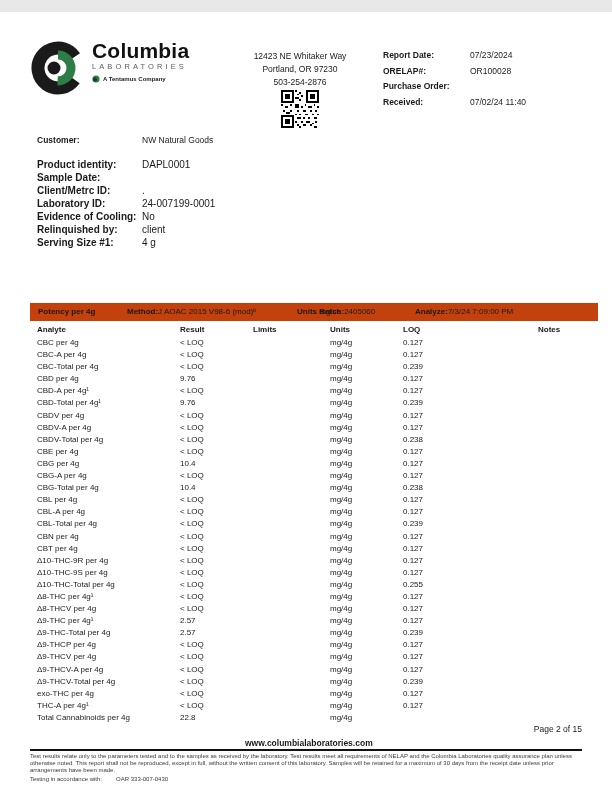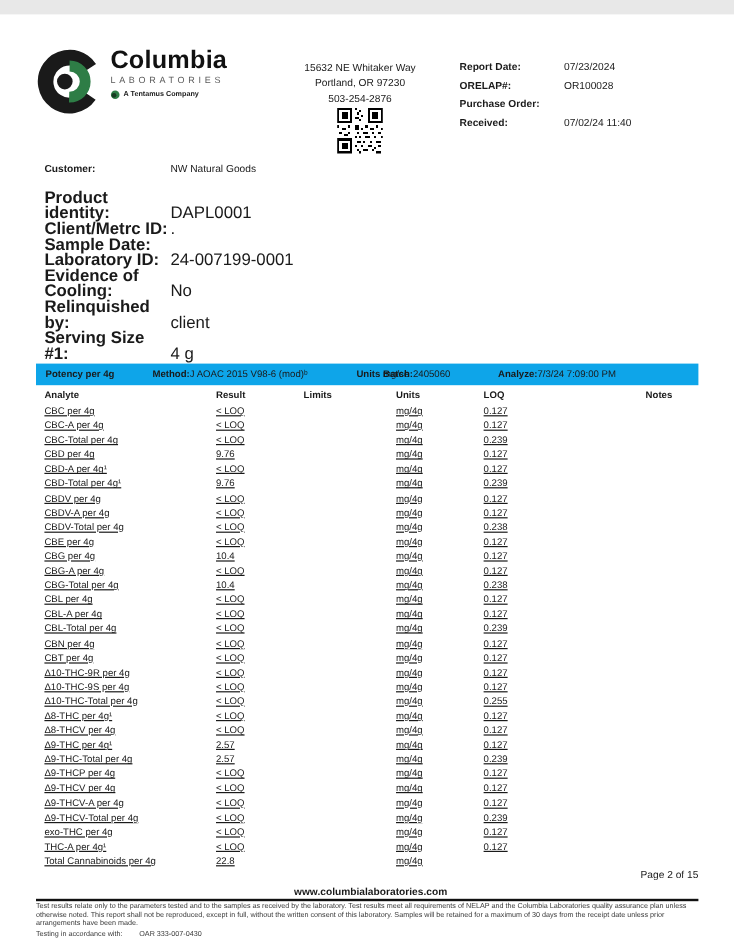--- a/index.html
+++ b/index.html
@@ -14,39 +14,39 @@
   .logo-name{font-size:21px;font-weight:bold;color:#111;line-height:22px;letter-spacing:.2px;}
   .logo-sub{font-size:7.5px;letter-spacing:3.1px;color:#5a5a5a;line-height:10px;}
   .logo-tag{display:flex;align-items:center;margin-top:3px;}
   .logo-tagline{font-size:6px;font-weight:bold;color:#222;margin-left:3px;}
   .addr{position:absolute;left:210px;top:38px;width:180px;text-align:center;font-size:8.5px;line-height:13px;}
   .qr{position:absolute;left:281px;top:78px;}
   .rinfo{position:absolute;left:383px;top:36px;font-size:8.5px;line-height:15.5px;width:210px;}
   .rinfo .lbl{display:inline-block;width:87px;font-weight:bold;}
   
   .cust{position:absolute;left:37px;top:122px;font-size:8.5px;line-height:13px;}
-  .sinfo{position:absolute;left:37px;top:146px;font-size:14px;line-height:13px;}
+  .sinfo{position:absolute;left:37px;top:146px;font-size:10px;line-height:13px;}
   .cust .lbl,.sinfo .lbl{display:inline-block;width:105px;font-weight:bold;}
   
   .sec-title{position:absolute;left:30px;top:264px;width:552px;text-align:center;
     font-size:12px;font-weight:bold;}
   
   .bar{position:absolute;left:30px;top:291px;width:552px;height:18px;font-size:8px;}
   .bar span{position:absolute;top:0;line-height:18px;white-space:nowrap;}
   .bar b{font-weight:bold;}
   .bar .p1{left:8px;font-weight:bold;}
   .bar .p2{left:97px;}
   .bar .p3{left:267px;}
   .bar .p4{left:385px;}
   
   .thead,.trow{display:grid;grid-template-columns:143px 73px 77px 73px 107px 1fr;
     padding-left:7px;box-sizing:border-box;}
   .thead{position:absolute;left:30px;top:311px;width:552px;height:13px;
     font-size:8px;font-weight:bold;line-height:13px;}
-  .tbody{position:absolute;left:30px;top:325px;width:552px;text-decoration:underline;}
+  .tbody{position:absolute;left:30px;top:325px;width:552px;}
   .trow{height:12.1px;line-height:12.1px;font-size:8px;white-space:nowrap;}
   .c-notes{text-align:left;padding-left:28px;}
   
   .page-num{position:absolute;right:30px;top:712px;font-size:8.5px;}
   .site{position:absolute;left:245px;top:726px;font-size:8.5px;font-weight:bold;}
   .rule{position:absolute;left:30px;top:737px;width:552px;height:2px;background:#111;}
   .disc{position:absolute;left:30px;top:741px;width:552px;font-size:6px;line-height:7.2px;color:#3a3a3a;}
   .accord{position:absolute;left:30px;top:764px;font-size:6px;color:#3a3a3a;}
   .accord .sp{display:inline-block;width:14px;}
 </style>
@@ -68,21 +68,21 @@
         <svg width="8" height="8" viewBox="0 0 8 8">
           <circle cx="4" cy="4" r="3.6" fill="#2e7d46"></circle>
           <circle cx="3" cy="4.4" r="2" fill="#173c22"></circle>
         </svg>
         <span class="logo-tagline">A Tentamus Company</span>
       </div>
     </div>
   </div>
 
   <div class="addr">
-    <div>15632 NE Whitaker Way</div>
+    <div>12423 NE Whitaker Way</div>
     <div>Portland, OR 97230</div>
     <div>503-254-2876</div>
   </div>
   <svg class="qr" width="38" height="38" viewBox="0 0 21 21" shape-rendering="crispEdges">
     <rect width="21" height="21" fill="#fff"></rect>
     <g fill="#000">
       <rect x="0" y="0" width="7" height="7"></rect>
         <rect x="1" y="1" width="5" height="5" fill="#fff"></rect>
         <rect x="2" y="2" width="3" height="3"></rect>
       <rect x="14" y="0" width="7" height="7"></rect>
@@ -148,36 +148,36 @@
     </div>
 
   <div class="cust">
     <span class="lbl">Customer:</span><span>NW Natural Goods</span>
   </div>
 
   <div class="sinfo">
 
       <div><span class="lbl">Product identity:</span><span>DAPL0001</span></div>
 
+      <div><span class="lbl">Sample Date:</span><span></span></div>
+
       <div><span class="lbl">Client/Metrc ID:</span><span>.</span></div>
-
-      <div><span class="lbl">Sample Date:</span><span></span></div>
 
       <div><span class="lbl">Laboratory ID:</span><span>24-007199-0001</span></div>
 
       <div><span class="lbl">Evidence of Cooling:</span><span>No</span></div>
 
 
       <div><span class="lbl">Relinquished by:</span><span>client</span></div>
 
       <div><span class="lbl">Serving Size #1:</span><span>4 g</span></div>
     </div>
 
 
-  <div class="bar" id="potency-bar" style="background: #0ea5e9;">
+  <div class="bar" id="potency-bar" style="background: #c2410c; padding-left: 16px;">
     <span class="p1">Potency per 4g</span>
     <span class="p2"><b>Method:</b> <span>J AOAC 2015 V98-6 (mod)ᵇ</span></span>
     <span class="p3"><b>Units</b> <span>mg/se</span> <b>Batch:</b> <span>2405060</span></span>
     <span class="p4"><b>Analyze:</b> <span>7/3/24  7:09:00 PM</span></span>
   </div>
 
   <div class="thead">
     <span>Analyte</span>
     <span>Result</span>
     <span>Limits</span>

